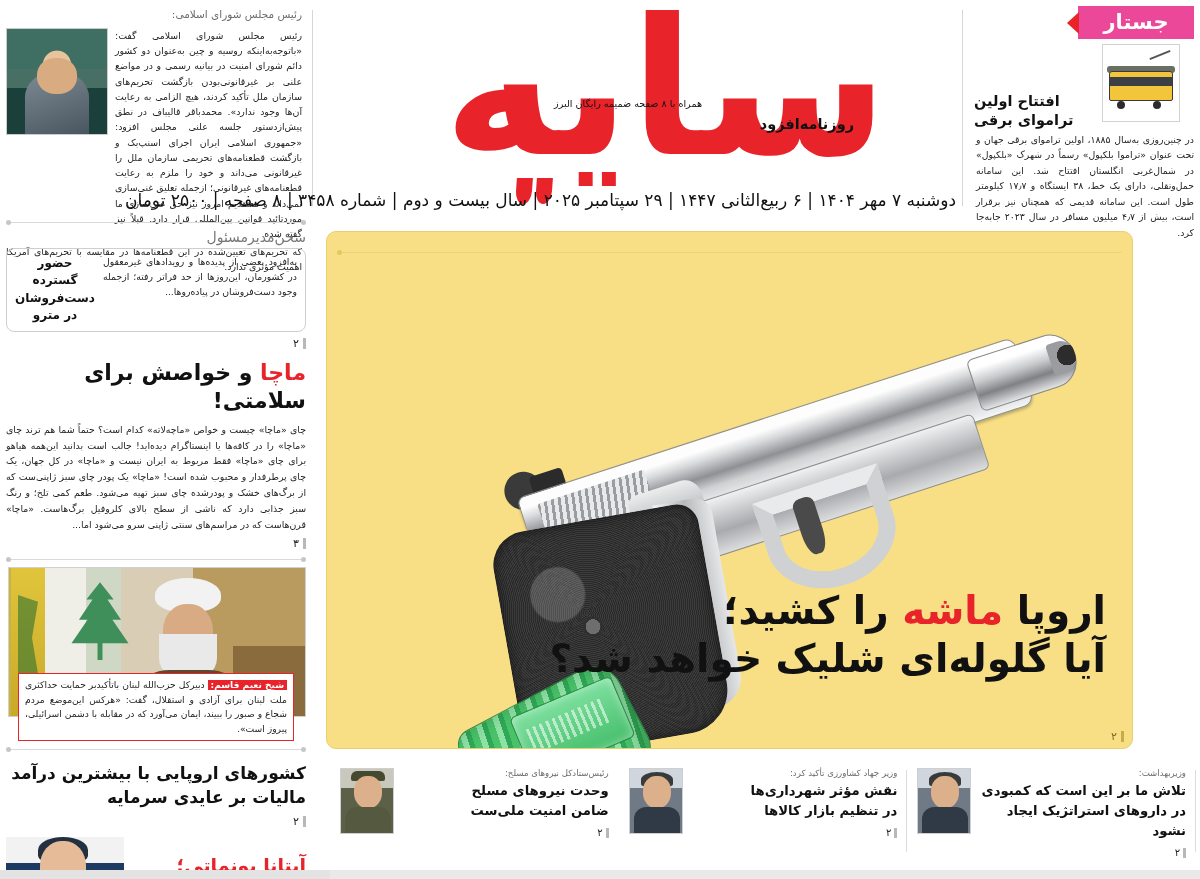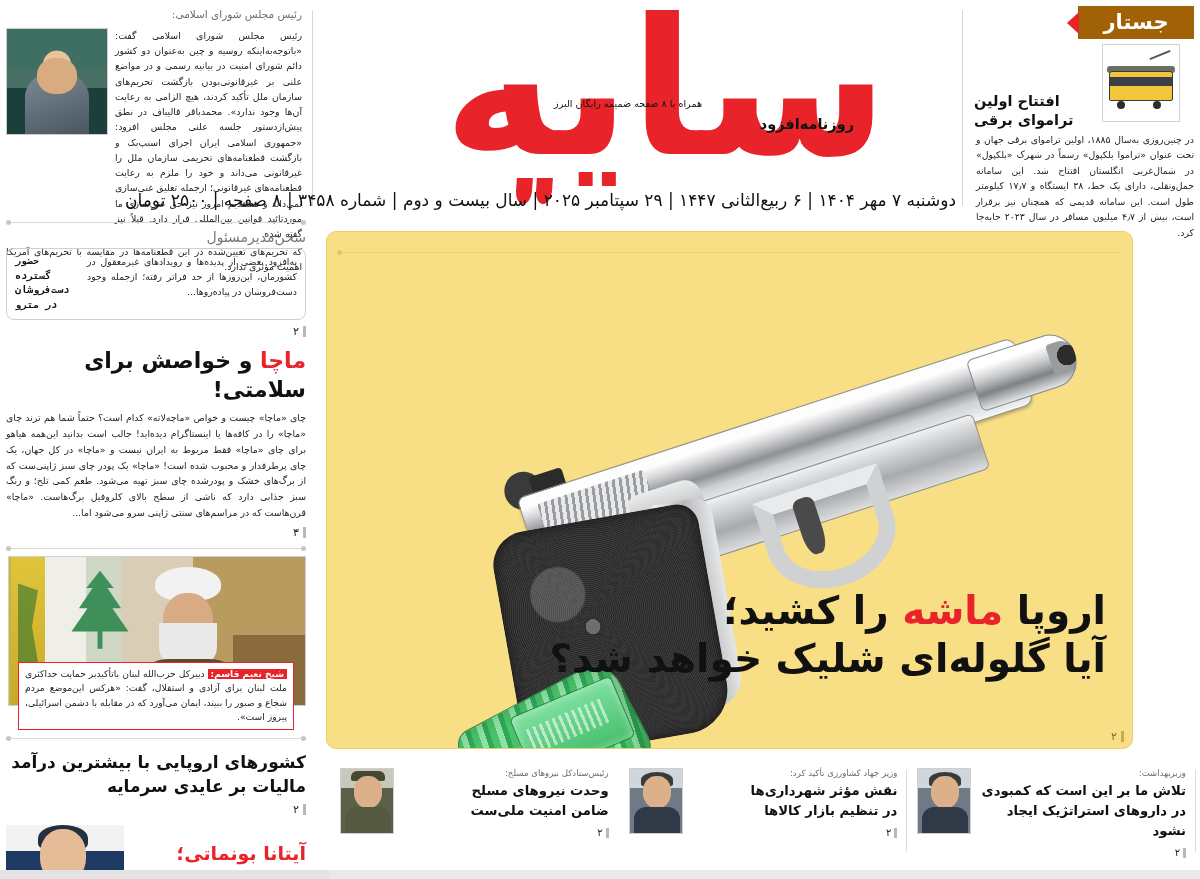--- a/index.html
+++ b/index.html
@@ -65,21 +65,21 @@
   .np-dots i{width:16px;height:26px;background:#e8232a;border-radius:0 0 50% 50%;display:block;transform:skewX(-4deg);}
 
   .dateline{
     position:absolute;left:356px;top:190px;width:600px;text-align:center;
     font-size:17px;color:#111;white-space:nowrap;
   }
 
   
   .tram-col{position:absolute;right:6px;top:6px;width:222px;}
   .jostar-tab{
-    position:absolute;right:0;top:0;width:116px;height:33px;background:#a16207;
+    position:absolute;right:0;top:0;width:116px;height:33px;background:#ec4899;
     color:#fff;font-size:21px;font-weight:bold;text-align:center;line-height:33px;
     letter-spacing:4px;
   }
   .jostar-tab::after{
     content:"";position:absolute;left:-11px;top:6px;border-top:11px solid transparent;
     border-bottom:11px solid transparent;border-right:12px solid #e8232a;
   }
   .tram-photo{
     position:absolute;right:14px;top:38px;width:76px;height:76px;background:#fff;border:1px solid #d2d2d2;
   }
@@ -104,21 +104,21 @@
   
   .sidebar{position:absolute;left:6px;top:222px;width:300px;}
   .sb-rule{height:1px;background:#d9d9d9;margin:0 0 6px 0;position:relative;}
   .sb-rule::after{content:"";position:absolute;left:0;top:-2px;width:5px;height:5px;border-radius:50%;background:#c7c7c7;}
   .sb-rule::before{content:"";position:absolute;right:0;top:-2px;width:5px;height:5px;border-radius:50%;background:#c7c7c7;}
 
   .editor-label{font-size:14px;color:#777;text-align:right;margin-bottom:3px;}
   .metro-box{
     border:1px solid #cfcfcf;border-radius:8px;padding:6px 8px;display:flex;gap:8px;flex-direction:row-reverse;
   }
-  .metro-title{flex:0 0 64px;font-size:10px;font-weight:bold;line-height:1.45;color:#111;text-align:left;font-family:Liberation Mono, monospace;}
+  .metro-title{flex:0 0 64px;font-size:12px;font-weight:bold;line-height:1.45;color:#111;text-align:center;}
   .metro-text{flex:1;font-size:9.3px;line-height:1.6;color:#1d1d1d;text-align:justify;}
 
   .matcha-title{
     font-size:22px;font-weight:bold;color:#111;text-align:right;line-height:1.3;margin:8px 0 6px;
   }
   .matcha-title b{color:#e8232a;}
   .matcha-text{font-size:9.4px;line-height:1.68;color:#1d1d1d;text-align:justify;}
 
   .hez-photo{
     margin-top:7px;width:298px;height:150px;border:1px solid #d0d0d0;box-sizing:border-box;position:relative;overflow:hidden;

